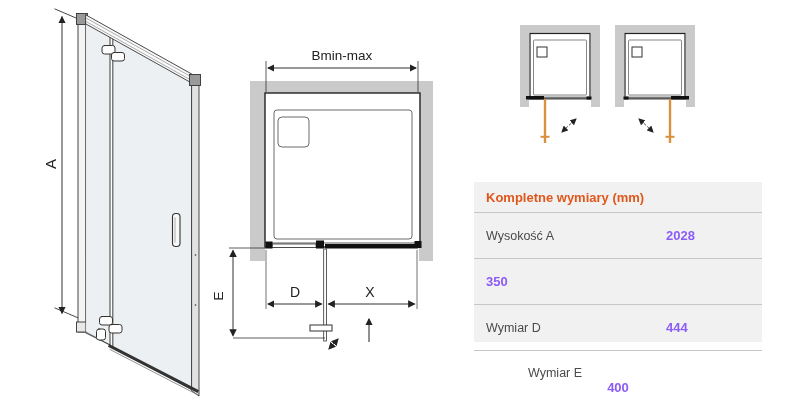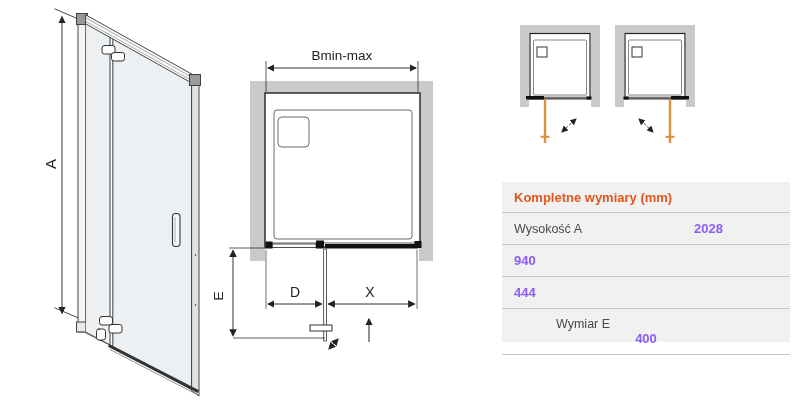--- a/index.html
+++ b/index.html
@@ -3,26 +3,26 @@
 <meta charset="utf-8">
 <style>
   html,body{margin:0;padding:0;background:#ffffff;}
   body{width:793px;height:409px;position:relative;overflow:hidden;
        font-family:"Liberation Sans", sans-serif;}
   #stage{position:absolute;left:0;top:0;width:793px;height:409px;}
   svg{position:absolute;left:0;top:0;}
   svg text{font-family:"Liberation Sans", sans-serif;fill:#222;}
 
   
-  .dim-table{position:absolute;left:502px;top:182px;width:288px;height:160px;
+  .dim-table{position:absolute;left:474px;top:182px;width:288px;height:160px;
              background:#f1f1f1;box-sizing:border-box;display:flex;flex-direction:column;}
   .dim-table .tbl-header{height:30px;line-height:32px;padding:0 12px;
              color:#e0571c;font-size:13px;font-weight:bold;}
   .dim-table .tbl-row{flex:1;display:flex;align-items:center;
-             border-top:1px solid #c6c6c6;padding:8px 12px;box-sizing:border-box;}
+             border-top:1px solid #c6c6c6;padding:15px 12px;box-sizing:border-box;}
   .dim-table .tbl-row:last-child{border-bottom:1px solid #c6c6c6;flex-direction:column;}
   .dim-table .row-label{width:180px;color:#4a4a4a;font-size:12.5px;}
   .dim-table .row-value{color:#8b5cf6;font-size:13px;font-weight:bold;}
 </style>
 </head>
 <body>
 
 <div id="stage">
 
 <svg width="793" height="409" viewBox="0 0 793 409">
@@ -162,23 +162,24 @@
   </g>
 </svg>
 
 <div class="dim-table">
   <div class="tbl-header">Kompletne wymiary (mm)</div>
   <div class="tbl-row">
     <span class="row-label">Wysokość A</span>
     <span class="row-value">2028</span>
   </div>
   <div class="tbl-row">
-    <span class="row-value">940</span>
+    <span class="row-value">350</span>
   </div>
   <div class="tbl-row">
+    <span class="row-label">Wymiar D</span>
     <span class="row-value">444</span>
   </div>
   <div class="tbl-row">
     <span class="row-label">Wymiar E</span>
     <span class="row-value">400</span>
   </div>
 </div>
 
 </div>
 

